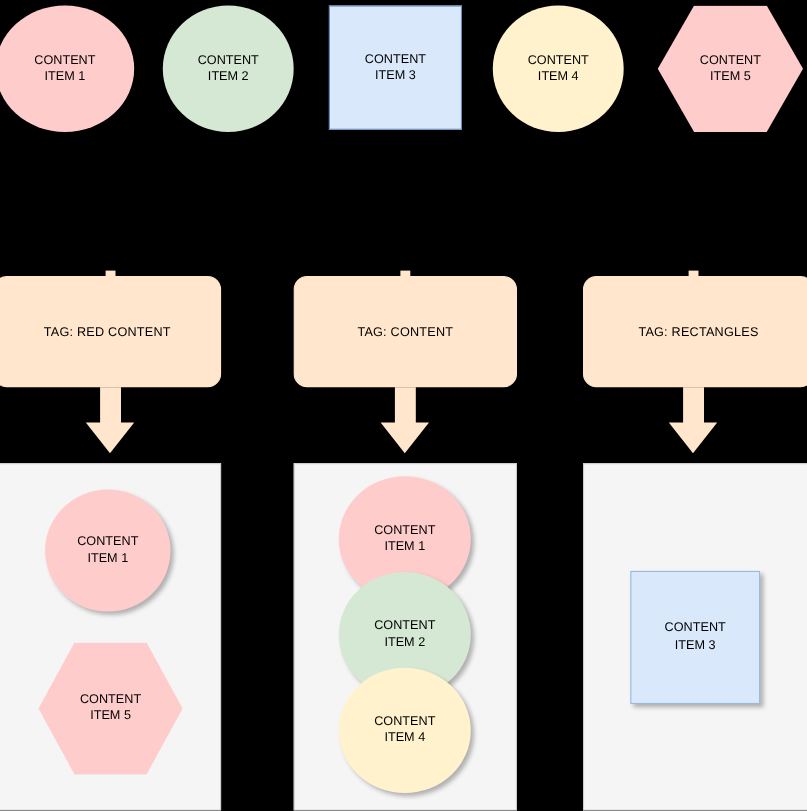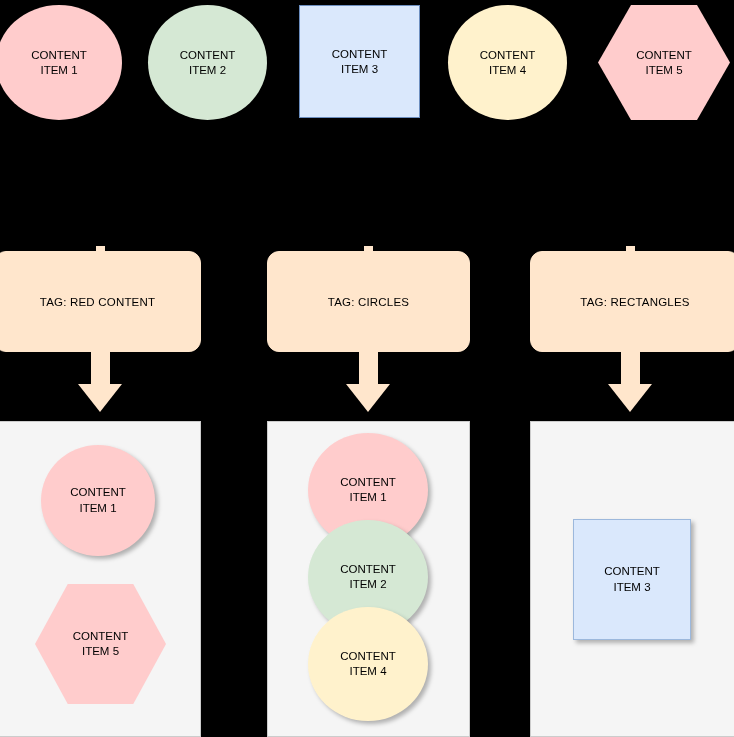--- a/index.html
+++ b/index.html
@@ -124,21 +124,21 @@
 ITEM 5</span>
   </div>
 
   <div class="tagstub" style="left:96px; top:246px;"></div>
   <div class="tagbox" style="left:-6px; top:251px; width:207px; height:101px;">
     <span class="lbl">TAG: RED CONTENT</span>
   </div>
 
   <div class="tagstub" style="left:364px; top:246px;"></div>
   <div class="tagbox" style="left:267px; top:251px; width:203px; height:101px;">
-    <span class="lbl">TAG: CIRCLES</span>
+    <span class="lbl">TAG: CONTENT</span>
   </div>
 
   <div class="tagstub" style="left:626px; top:246px;"></div>
   <div class="tagbox" style="left:530px; top:251px; width:210px; height:101px;">
     <span class="lbl">TAG: RECTANGLES</span>
   </div>
 
   <div>
     <div class="arrow-shaft" style="left:91px; top:352px; width:19px; height:33px;"></div>
     <div class="arrow-head" style="left:78px; top:384px;"></div>

